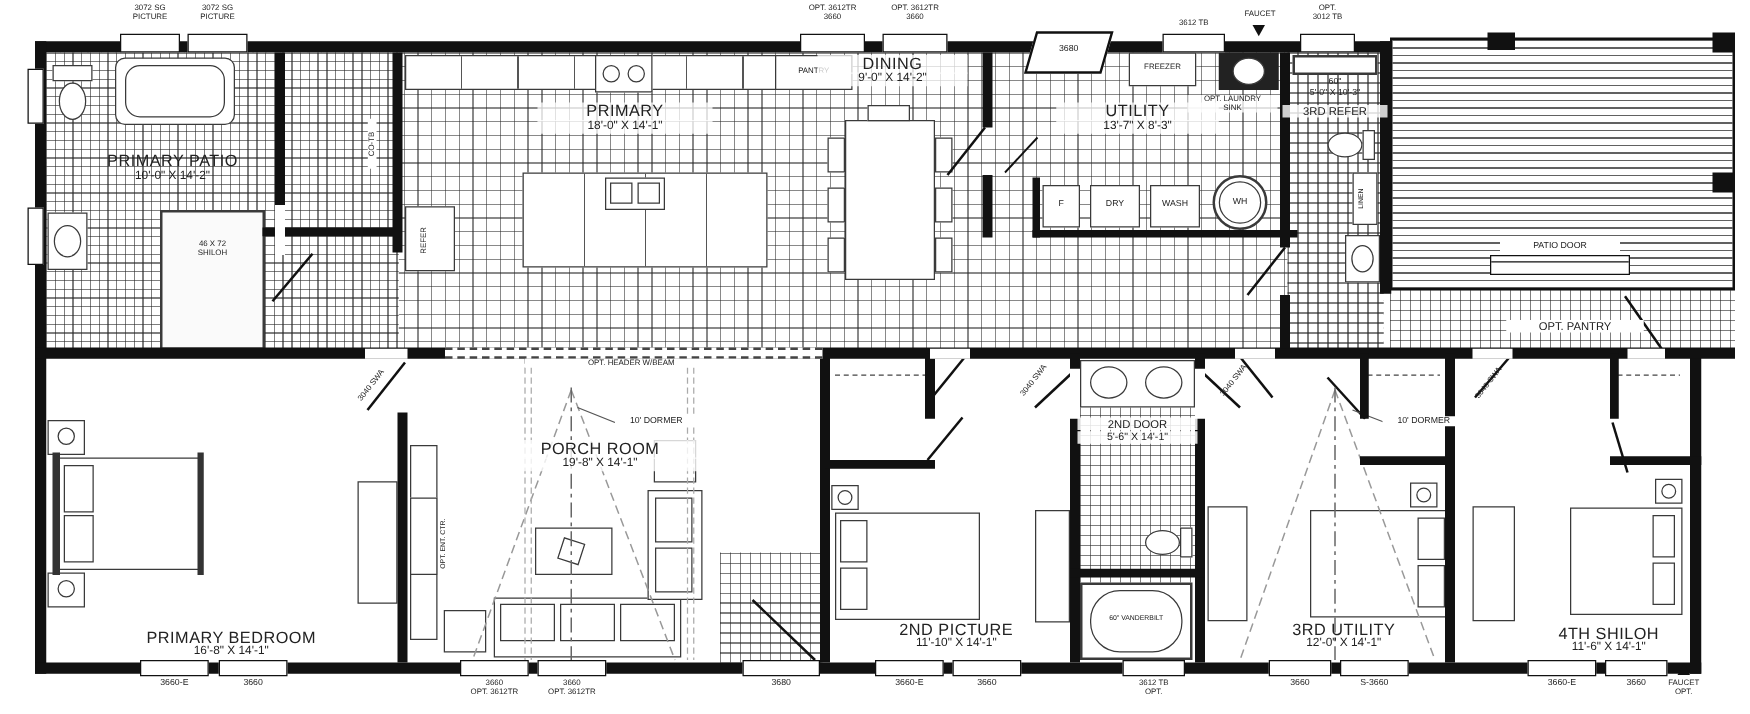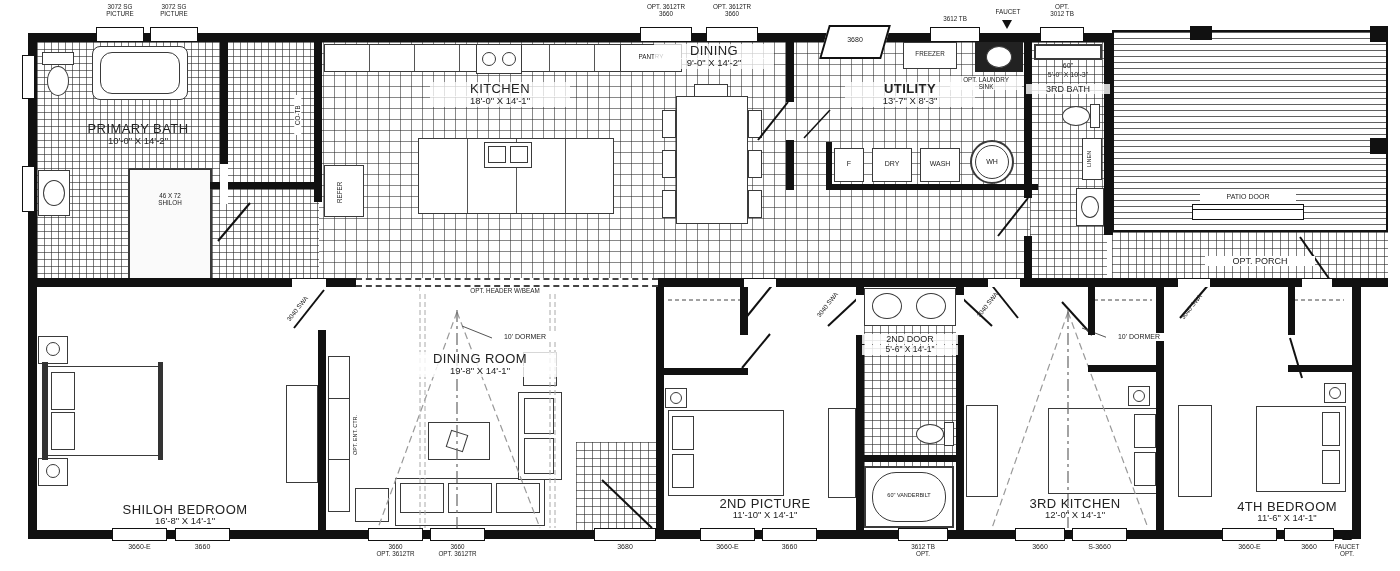--- a/index.html
+++ b/index.html
@@ -122,21 +122,21 @@
 
   <div style="position:absolute;left:356px;top:278px;width:302px;height:9px;background:#fff;border-top:2px dashed #444;border-bottom:2px dashed #444;box-sizing:border-box;z-index:5;"></div>
 
   <div class="post" style="left:1190px;top:26px;width:22px;height:14px;"></div>
   <div class="post" style="left:1370px;top:26px;width:18px;height:16px;"></div>
   <div class="post" style="left:1370px;top:138px;width:18px;height:16px;"></div>
   <div class="win" style="left:1192px;top:204px;width:112px;height:16px;">
       <i></i>
     </div>
   <div class="lbl sm" style="left:1200px;top:193px;width:96px;background:#fff;">PATIO DOOR</div>
-  <div class="lbl" style="left:1205px;top:256px;width:110px;font-size:9px;background:#fff;">OPT. PORCH</div>
+  <div class="lbl" style="left:1205px;top:256px;width:110px;font-size:9px;background:#fff;">OPT. PANTRY</div>
 
   <div class="win" style="left:96px;top:27px;width:48px;height:15px;"></div>
   <div class="win" style="left:150px;top:27px;width:48px;height:15px;"></div>
   <div class="lbl xs" style="left:92px;top:3px;width:56px;">3072 SG
 PICTURE</div>
   <div class="lbl xs" style="left:146px;top:3px;width:56px;">3072 SG
 PICTURE</div>
   <div class="win" style="left:640px;top:27px;width:52px;height:15px;"></div>
   <div class="win" style="left:706px;top:27px;width:52px;height:15px;"></div>
   <div class="lbl xs" style="left:636px;top:3px;width:60px;">OPT. 3612TR
@@ -157,98 +157,98 @@
 
   <div class="furn" style="left:92px;top:46px;width:96px;height:54px;border-radius:8px;"></div>
   <div class="furn" style="left:100px;top:52px;width:80px;height:42px;border-radius:12px;border-width:1px;"></div>
   <div class="furn" style="left:42px;top:52px;width:32px;height:13px;"></div>
   <div class="furn oval" style="left:47px;top:66px;width:22px;height:30px;"></div>
   <div class="furn" style="left:38px;top:170px;width:32px;height:46px;"></div>
   <div class="furn oval" style="left:43px;top:180px;width:22px;height:26px;border-width:1px;"></div>
   <div class="furn" style="left:128px;top:168px;width:84px;height:112px;border-width:2px;background:#fafafa;"></div>
   <div class="lbl xs" style="left:130px;top:192px;width:80px;">46 X 72
 SHILOH</div>
-  <div class="lbl name" style="left:58px;top:122px;width:160px;">PRIMARY BATH</div>
+  <div class="lbl name" style="left:58px;top:122px;width:160px;">PRIMARY PATIO</div>
   <div class="lbl" style="left:58px;top:136px;width:160px;font-size:9.5px;">10'-0" X 14'-2"</div>
   <div class="lbl xs vert" style="left:294px;top:95px;height:40px;z-index:6;background:#fff;">CO-TB</div>
 
   <div class="furn" style="left:324px;top:44px;width:356px;height:28px;background-image:repeating-linear-gradient(to right,transparent 0 44px,#555 44px 45px);"></div>
   <div class="furn" style="left:476px;top:44px;width:46px;height:30px;background:#fff;"></div>
   <div class="furn oval" style="left:482px;top:52px;width:14px;height:14px;border-width:1px;"></div>
   <div class="furn oval" style="left:502px;top:52px;width:14px;height:14px;border-width:1px;"></div>
   <div class="furn" style="left:324px;top:165px;width:40px;height:52px;"></div>
   <div class="lbl xs vert" style="left:336px;top:172px;height:40px;">REFER</div>
   <div class="furn" style="left:418px;top:138px;width:196px;height:76px;background-image:repeating-linear-gradient(to right,transparent 0 48px,#555 48px 49px);"></div>
   <div class="furn" style="left:484px;top:142px;width:48px;height:26px;background:#fff;"></div>
   <div class="furn" style="left:488px;top:146px;width:18px;height:17px;border-width:1px;"></div>
   <div class="furn" style="left:510px;top:146px;width:18px;height:17px;border-width:1px;"></div>
-  <div class="lbl name" style="left:430px;top:82px;width:140px;background:rgba(255,255,255,.75);">KITCHEN</div>
+  <div class="lbl name" style="left:430px;top:82px;width:140px;background:rgba(255,255,255,.75);">PRIMARY</div>
   <div class="lbl" style="left:430px;top:96px;width:140px;font-size:9.5px;background:rgba(255,255,255,.75);">18'-0" X 14'-1"</div>
   <div class="furn" style="left:620px;top:44px;width:62px;height:28px;"></div>
   <div class="lbl xs" style="left:622px;top:53px;width:58px;">PANTRY</div>
 
   <div class="lbl name" style="left:654px;top:44px;width:120px;background:rgba(255,255,255,.75);">DINING</div>
   <div class="lbl" style="left:654px;top:58px;width:120px;font-size:9.5px;background:rgba(255,255,255,.75);">9'-0" X 14'-2"</div>
   <div class="furn" style="left:676px;top:96px;width:72px;height:128px;background:#fff;"></div>
   <div class="furn" style="left:694px;top:84px;width:34px;height:13px;"></div>
   <div class="furn" style="left:662px;top:110px;width:14px;height:28px;"></div>
   <div class="furn" style="left:662px;top:150px;width:14px;height:28px;"></div>
   <div class="furn" style="left:662px;top:190px;width:14px;height:28px;"></div>
   <div class="furn" style="left:748px;top:110px;width:14px;height:28px;"></div>
   <div class="furn" style="left:748px;top:150px;width:14px;height:28px;"></div>
   <div class="furn" style="left:748px;top:190px;width:14px;height:28px;"></div>
 
-  <div class="lbl name" style="left:845px;top:82px;width:130px;background:rgba(255,255,255,.75);font-weight:bold;">UTILITY</div>
+  <div class="lbl name" style="left:845px;top:82px;width:130px;background:rgba(255,255,255,.75);">UTILITY</div>
   <div class="lbl" style="left:845px;top:96px;width:130px;font-size:9.5px;background:rgba(255,255,255,.75);">13'-7" X 8'-3"</div>
   <div class="furn" style="left:903px;top:42px;width:54px;height:27px;"></div>
   <div class="lbl xs" style="left:904px;top:50px;width:52px;">FREEZER</div>
   <div style="position:absolute;left:975px;top:42px;width:48px;height:30px;background:#222;z-index:2;"></div>
   <div class="furn oval" style="left:986px;top:46px;width:26px;height:22px;border-width:1px;"></div>
   <div class="lbl xs" style="left:950px;top:76px;width:72px;background:rgba(255,255,255,.75);">OPT. LAUNDRY
 SINK</div>
   <div class="furn" style="left:834px;top:148px;width:30px;height:34px;"></div>
   <div class="lbl sm" style="left:834px;top:160px;width:30px;">F</div>
   <div class="furn" style="left:872px;top:148px;width:40px;height:34px;"></div>
   <div class="lbl sm" style="left:872px;top:160px;width:40px;">DRY</div>
   <div class="furn" style="left:920px;top:148px;width:40px;height:34px;"></div>
   <div class="lbl sm" style="left:920px;top:160px;width:40px;">WASH</div>
   <div class="furn oval" style="left:970px;top:140px;width:44px;height:44px;border-width:2px;"></div>
   <div class="furn oval" style="left:975px;top:145px;width:34px;height:34px;border-width:1px;"></div>
   <div class="lbl sm" style="left:970px;top:158px;width:44px;">WH</div>
 
   <div class="furn" style="left:1034px;top:44px;width:68px;height:16px;border-width:2px;"></div>
   <div class="lbl sm" style="left:1030px;top:62px;width:76px;">60"</div>
   <div class="lbl sm" style="left:1026px;top:71px;width:84px;">5'-0" X 10'-3"</div>
-  <div class="lbl" style="left:1026px;top:84px;width:84px;font-size:9px;background:rgba(255,255,255,.8);">3RD BATH</div>
+  <div class="lbl" style="left:1026px;top:84px;width:84px;font-size:9px;background:rgba(255,255,255,.8);">3RD REFER</div>
   <div class="furn oval" style="left:1062px;top:106px;width:28px;height:20px;"></div>
   <div class="furn" style="left:1090px;top:104px;width:10px;height:24px;"></div>
   <div class="furn" style="left:1082px;top:138px;width:20px;height:42px;"></div>
   <div class="lbl vert" style="left:1086px;top:142px;height:34px;font-size:5.5px;">LINEN</div>
   <div class="furn" style="left:1076px;top:188px;width:28px;height:38px;"></div>
   <div class="furn oval" style="left:1081px;top:196px;width:18px;height:22px;border-width:1px;"></div>
 
   <div class="furn" style="left:38px;top:336px;width:30px;height:28px;"></div>
   <div class="furn oval" style="left:46px;top:342px;width:14px;height:14px;border-width:1px;"></div>
   <div class="furn" style="left:38px;top:458px;width:30px;height:28px;"></div>
   <div class="furn oval" style="left:46px;top:464px;width:14px;height:14px;border-width:1px;"></div>
   <div class="furn" style="left:46px;top:366px;width:114px;height:90px;"></div>
   <div class="furn" style="left:51px;top:372px;width:24px;height:38px;border-width:1px;"></div>
   <div class="furn" style="left:51px;top:412px;width:24px;height:38px;border-width:1px;"></div>
   <div style="position:absolute;left:42px;top:362px;width:6px;height:98px;background:#333;z-index:2;"></div>
   <div style="position:absolute;left:158px;top:362px;width:5px;height:98px;background:#333;z-index:2;"></div>
   <div class="furn" style="left:286px;top:385px;width:32px;height:98px;"></div>
-  <div class="lbl name" style="left:80px;top:503px;width:210px;">SHILOH BEDROOM</div>
+  <div class="lbl name" style="left:80px;top:503px;width:210px;">PRIMARY BEDROOM</div>
   <div class="lbl" style="left:80px;top:516px;width:210px;font-size:9.5px;">16'-8" X 14'-1"</div>
   <div class="lbl xs diag" style="left:282px;top:322px;width:40px;">3040 SWA</div>
 
   <div class="lbl xs" style="left:420px;top:287px;width:170px;background:#fff;">OPT. HEADER W/BEAM</div>
   <div class="furn" style="left:328px;top:356px;width:22px;height:156px;"></div>
   <div class="furn" style="left:328px;top:398px;width:22px;height:62px;border-width:1px;"></div>
   <div class="lbl vert" style="left:352px;top:400px;height:70px;font-size:5.5px;">OPT. ENT. CTR.</div>
-  <div class="lbl name" style="left:400px;top:352px;width:160px;background:rgba(255,255,255,.8);">DINING ROOM</div>
+  <div class="lbl name" style="left:400px;top:352px;width:160px;background:rgba(255,255,255,.8);">PORCH ROOM</div>
   <div class="lbl" style="left:400px;top:366px;width:160px;font-size:9.5px;background:rgba(255,255,255,.8);">19'-8" X 14'-1"</div>
   <div class="lbl sm" style="left:492px;top:333px;width:66px;background:#fff;">10' DORMER</div>
   <div class="furn" style="left:428px;top:422px;width:62px;height:38px;"></div>
   <div class="furn" style="left:448px;top:432px;width:18px;height:18px;border-width:1px;transform:rotate(18deg);"></div>
   <div class="furn" style="left:395px;top:478px;width:150px;height:48px;"></div>
   <div class="furn" style="left:400px;top:483px;width:44px;height:30px;border-width:1px;"></div>
   <div class="furn" style="left:448px;top:483px;width:44px;height:30px;border-width:1px;"></div>
   <div class="furn" style="left:496px;top:483px;width:44px;height:30px;border-width:1px;"></div>
   <div class="furn" style="left:518px;top:392px;width:44px;height:88px;"></div>
   <div class="furn" style="left:524px;top:398px;width:30px;height:36px;border-width:1px;"></div>
@@ -280,31 +280,31 @@
   <div class="furn" style="left:872px;top:472px;width:74px;height:50px;border-width:1px;border-radius:24px;"></div>
   <div class="lbl" style="left:864px;top:492px;width:90px;font-size:5.5px;">60" VANDERBILT</div>
 
   <div class="lbl sm" style="left:1106px;top:333px;width:66px;background:#fff;">10' DORMER</div>
   <div class="furn" style="left:966px;top:405px;width:32px;height:92px;"></div>
   <div class="furn" style="left:1048px;top:408px;width:112px;height:86px;"></div>
   <div class="furn" style="left:1134px;top:414px;width:22px;height:34px;border-width:1px;"></div>
   <div class="furn" style="left:1134px;top:452px;width:22px;height:34px;border-width:1px;"></div>
   <div class="furn" style="left:1128px;top:386px;width:22px;height:20px;"></div>
   <div class="furn oval" style="left:1133px;top:390px;width:12px;height:12px;border-width:1px;"></div>
-  <div class="lbl name" style="left:1000px;top:497px;width:150px;">3RD KITCHEN</div>
+  <div class="lbl name" style="left:1000px;top:497px;width:150px;">3RD UTILITY</div>
   <div class="lbl" style="left:1000px;top:510px;width:150px;font-size:9.5px;">12'-0" X 14'-1"</div>
   <div class="lbl xs diag" style="left:972px;top:318px;width:40px;">3040 SWA</div>
 
   <div class="furn" style="left:1178px;top:405px;width:34px;height:92px;"></div>
   <div class="furn" style="left:1256px;top:406px;width:90px;height:86px;"></div>
   <div class="furn" style="left:1322px;top:412px;width:18px;height:34px;border-width:1px;"></div>
   <div class="furn" style="left:1322px;top:450px;width:18px;height:34px;border-width:1px;"></div>
   <div class="furn" style="left:1324px;top:383px;width:22px;height:20px;"></div>
   <div class="furn oval" style="left:1329px;top:387px;width:12px;height:12px;border-width:1px;"></div>
-  <div class="lbl name" style="left:1212px;top:500px;width:150px;">4TH BEDROOM</div>
+  <div class="lbl name" style="left:1212px;top:500px;width:150px;">4TH SHILOH</div>
   <div class="lbl" style="left:1212px;top:513px;width:150px;font-size:9.5px;">11'-6" X 14'-1"</div>
   <div class="lbl xs diag" style="left:1176px;top:320px;width:40px;">3040 SWA</div>
 
   <div class="win" style="left:112px;top:528px;width:55px;height:13px;"></div>
   <div class="win" style="left:175px;top:528px;width:55px;height:13px;"></div>
   <div class="lbl sm" style="left:112px;top:543px;width:55px;">3660-E</div>
   <div class="lbl sm" style="left:175px;top:543px;width:55px;">3660</div>
   <div class="win" style="left:368px;top:528px;width:55px;height:13px;"></div>
   <div class="win" style="left:430px;top:528px;width:55px;height:13px;"></div>
   <div class="lbl xs" style="left:364px;top:543px;width:63px;">3660

